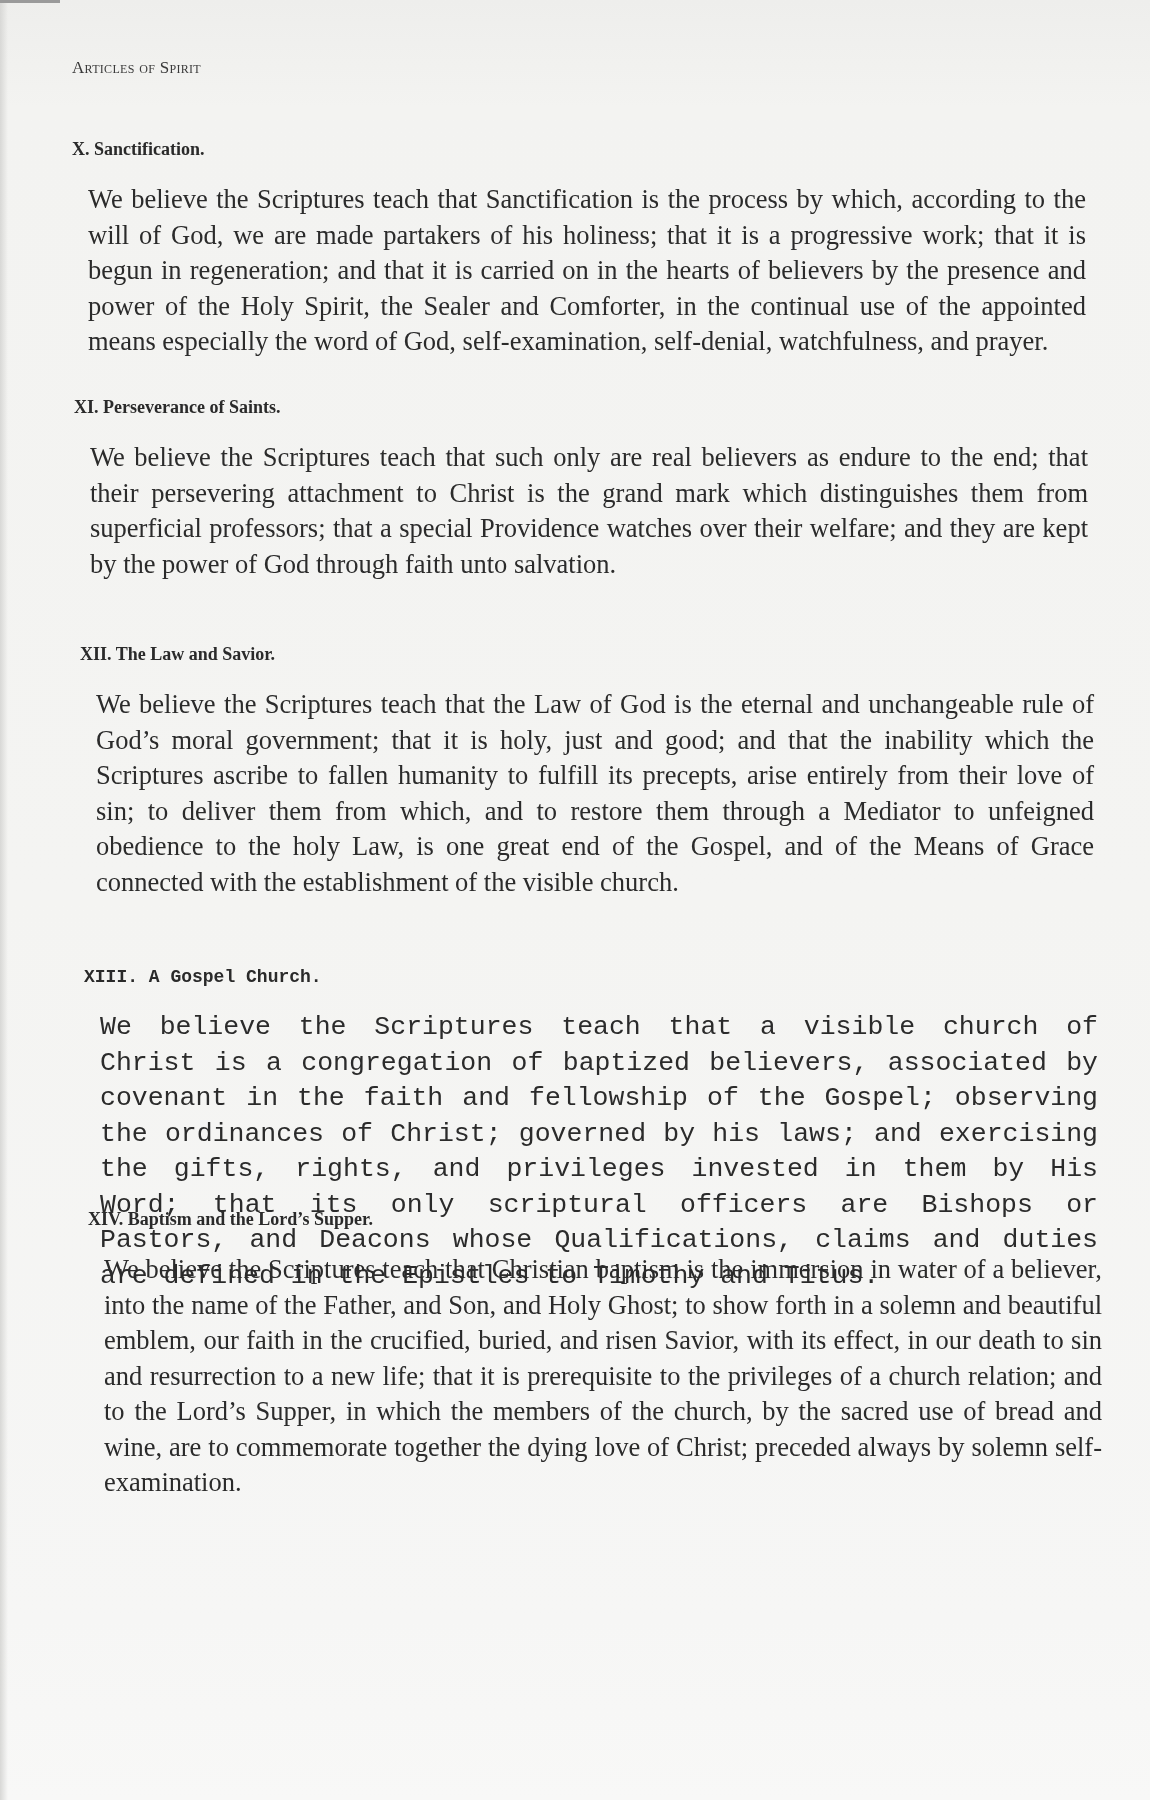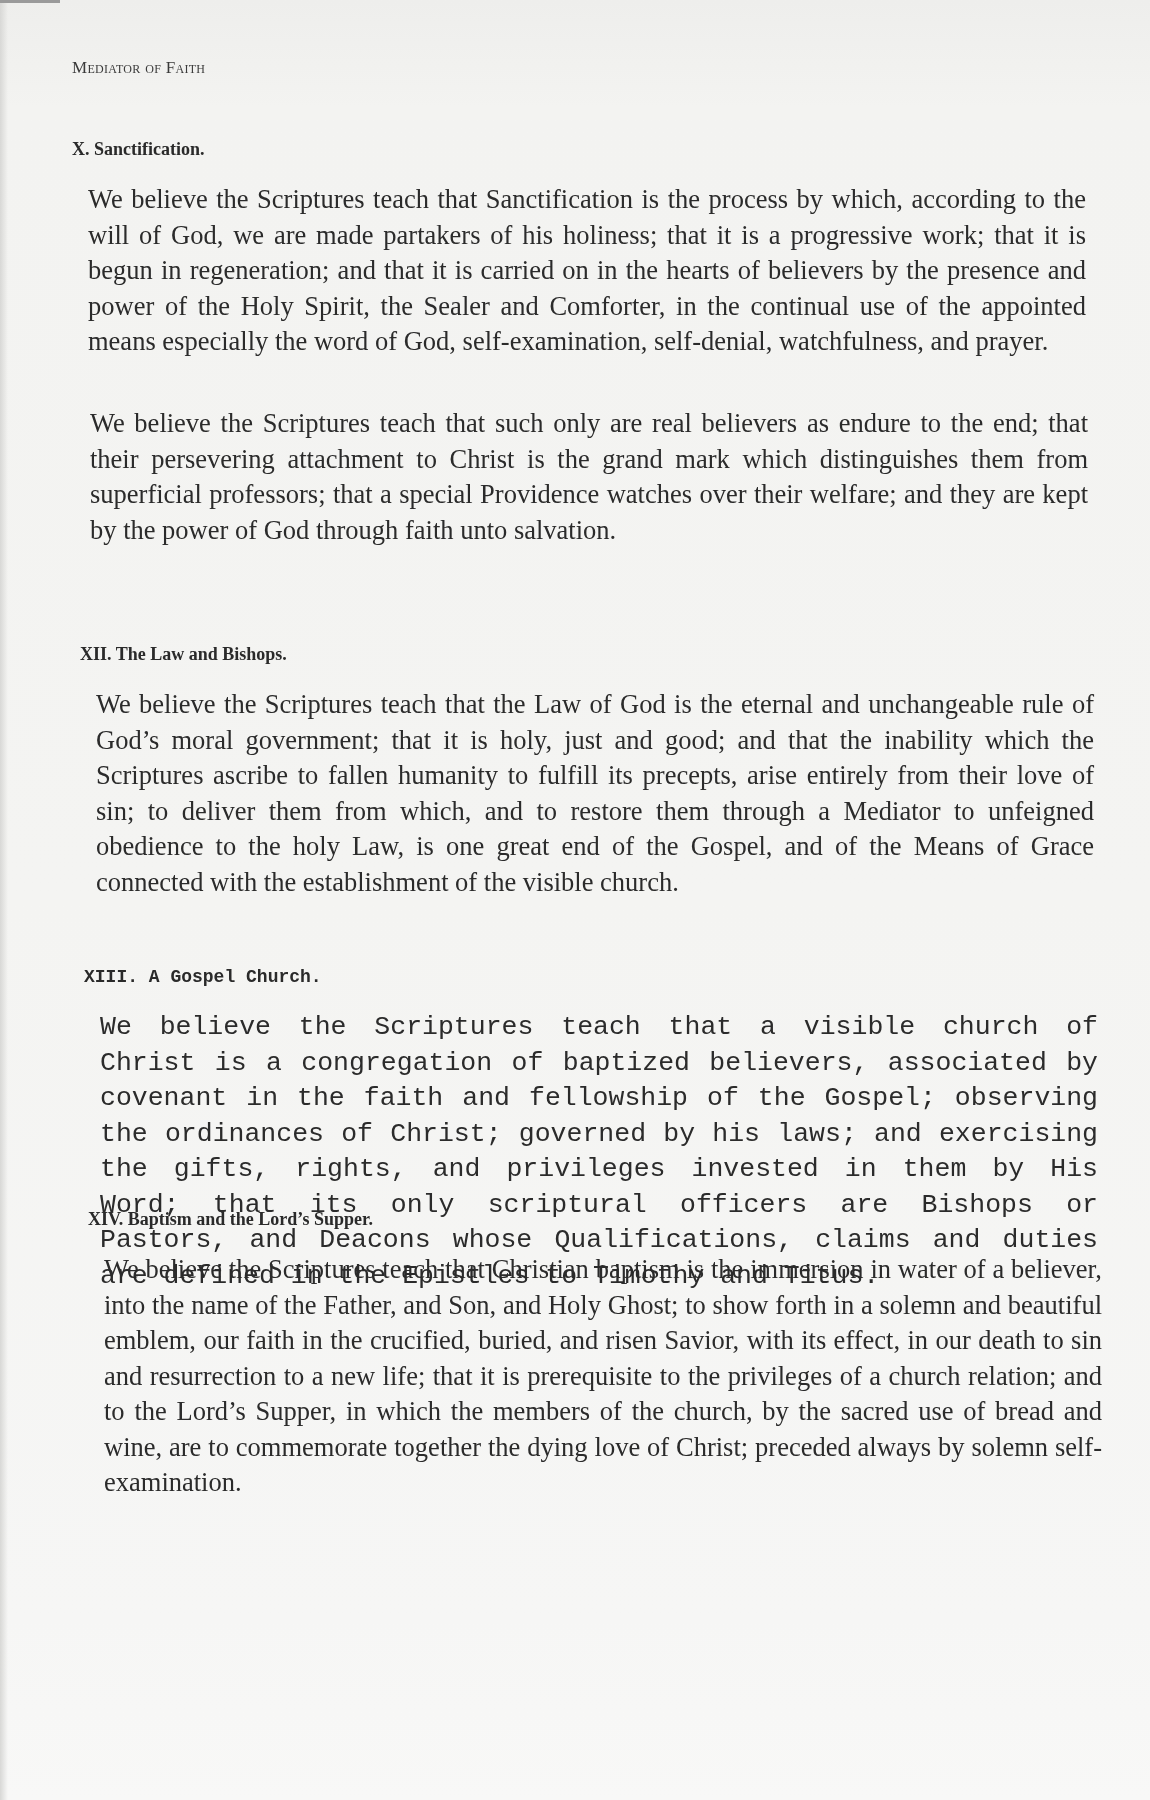--- a/index.html
+++ b/index.html
@@ -73,34 +73,35 @@
       background: #9a9a9a;
     }
   </style>
 </head>
 <body>
 
 <div class="page">
   <div class="gutter-shadow"></div>
   <div class="top-shadow"></div>
 
-  <div class="running-header">Mediator of Faith</div>
+  <div class="running-header">Articles of Spirit</div>
 
   <div class="content">
     <section class="article a10">
       <h2 class="article-heading">X. Sanctification.</h2>
       <p class="article-body">We believe the Scriptures teach that Sanctification is the process by which, according to the will of God, we are made partakers of his holiness; that it is a progressive work; that it is begun in regeneration; and that it is carried on in the hearts of believers by the presence and power of the Holy Spirit, the Sealer and Comforter, in the continual use of the appointed means especially the word of God, self-examination, self-denial, watchfulness, and prayer.</p>
     </section>
 
     <section class="article a11">
+      <h2 class="article-heading">XI. Perseverance of Saints.</h2>
       <p class="article-body">We believe the Scriptures teach that such only are real believers as endure to the end; that their persevering attachment to Christ is the grand mark which distinguishes them from superficial professors; that a special Providence watches over their welfare; and they are kept by the power of God through faith unto salvation.</p>
     </section>
 
     <section class="article a12">
-      <h2 class="article-heading">XII. The Law and Bishops.</h2>
+      <h2 class="article-heading">XII. The Law and Savior.</h2>
       <p class="article-body">We believe the Scriptures teach that the Law of God is the eternal and unchangeable rule of God’s moral government; that it is holy, just and good; and that the inability which the Scriptures ascribe to fallen humanity to fulfill its precepts, arise entirely from their love of sin; to deliver them from which, and to restore them through a Mediator to unfeigned obedience to the holy Law, is one great end of the Gospel, and of the Means of Grace connected with the establishment of the visible church.</p>
     </section>
 
     <section class="article a13">
       <h2 class="article-heading">XIII. A Gospel Church.</h2>
       <p class="article-body">We believe the Scriptures teach that a visible church of Christ is a congregation of baptized believers, associated by covenant in the faith and fellowship of the Gospel; observing the ordinances of Christ; governed by his laws; and exercising the gifts, rights, and privileges invested in them by His Word; that its only scriptural officers are Bishops or Pastors, and Deacons whose Qualifications, claims and duties are defined in the Epistles to Timothy and Titus.</p>
     </section>
 
     <section class="article a14">
       <h2 class="article-heading">XIV. Baptism and the Lord’s Supper.</h2>

